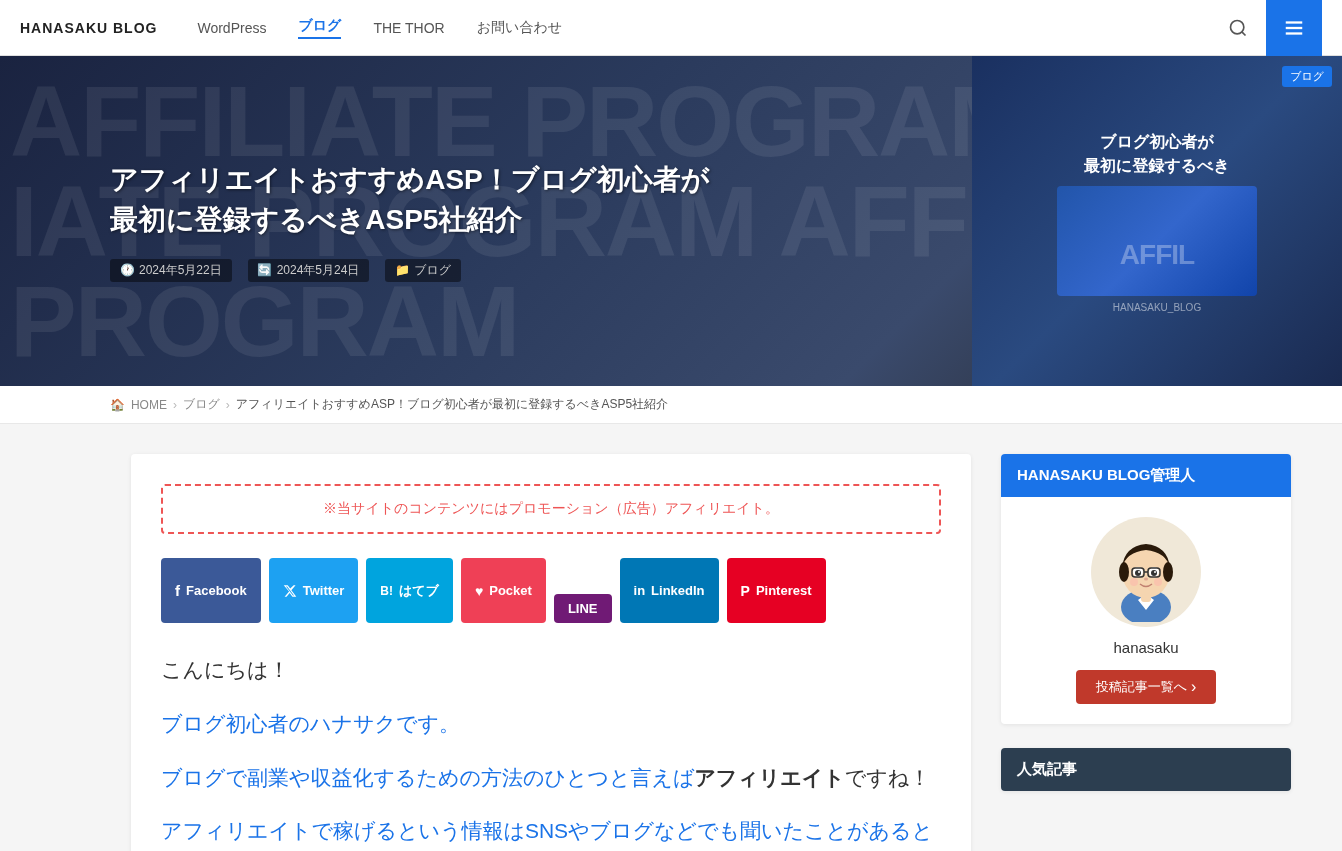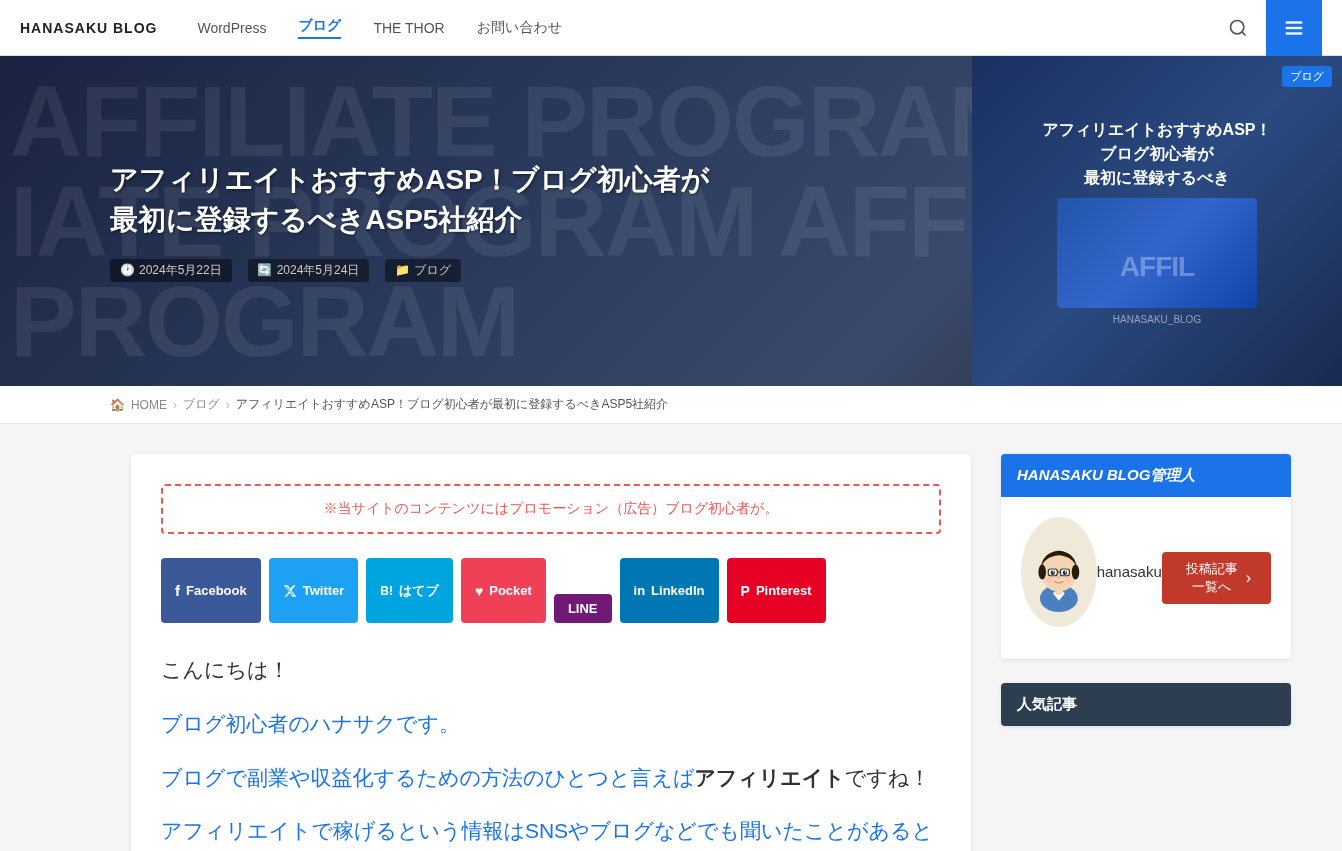--- a/index.html
+++ b/index.html
@@ -301,26 +301,25 @@
       box-shadow: 0 1px 4px rgba(0,0,0,0.08);
       margin-bottom: 24px;
       overflow: hidden;
     }
     .sidebar-card-header {
       background: #1a73e8;
       color: #fff;
       font-size: 15px;
       font-weight: bold;
       padding: 12px 16px;
-      font-style: italic;
     }
     .sidebar-card-body {
       padding: 20px;
       display: flex;
-      flex-direction: row;
+      flex-direction: column;
       align-items: center;
     }
     .avatar-container {
       width: 110px;
       height: 110px;
       border-radius: 50%;
       background: #f0e8d8;
       overflow: hidden;
       margin-bottom: 12px;
       display: flex;
@@ -406,21 +405,20 @@
       </div>
       <div class="hero-meta-item">
         <span>📁</span>
         <span>ブログ</span>
       </div>
     </div>
   </div>
   <div class="hero-thumbnail">
     <div class="hero-thumb-badge">ブログ</div>
     <div class="hero-thumb-title">
-      <div>アフィリエイトおすすめASP！</div>
       <div>ブログ初心者が</div>
       <div>最初に登録するべき</div>
     </div>
     <div class="hero-thumb-img">
       <div class="hero-thumb-img-text">AFFIL</div>
     </div>
     <div class="hero-thumb-watermark">HANASAKU_BLOG</div>
   </div>
 </section>
 
@@ -431,21 +429,21 @@
   <a class="breadcrumb-link">ブログ</a>
   <span class="breadcrumb-sep">›</span>
   <span class="breadcrumb-current">アフィリエイトおすすめASP！ブログ初心者が最初に登録するべきASP5社紹介</span>
 </nav>
 
 <div class="main-layout">
 
   <main class="article-area">
     <article class="article-card">
 
-      <div class="promo-notice">※当サイトのコンテンツにはプロモーション（広告）ブログ初心者が。</div>
+      <div class="promo-notice">※当サイトのコンテンツにはプロモーション（広告）アフィリエイト。</div>
 
       <div class="share-buttons">
         <button class="share-btn facebook">
           <span class="share-btn-icon" style="font-weight:bold;font-size:15px;">f</span>
           <span>Facebook</span>
         </button>
         <button class="share-btn twitter">
           <span class="share-btn-icon">
             <svg width="14" height="14" viewBox="0 0 24 24" fill="white">
                 <path d="M18.244 2.25h3.308l-7.227 8.26 8.502 11.24H16.17l-4.714-6.231-5.401 6.231H2.748l7.73-8.835L1.254 2.25H8.08l4.259 5.63 5.905-5.63zm-1.161 17.52h1.833L7.084 4.126H5.117z"></path>

